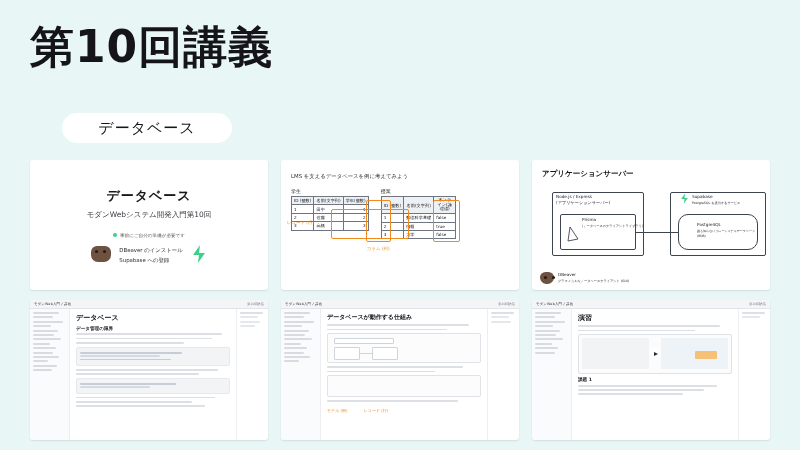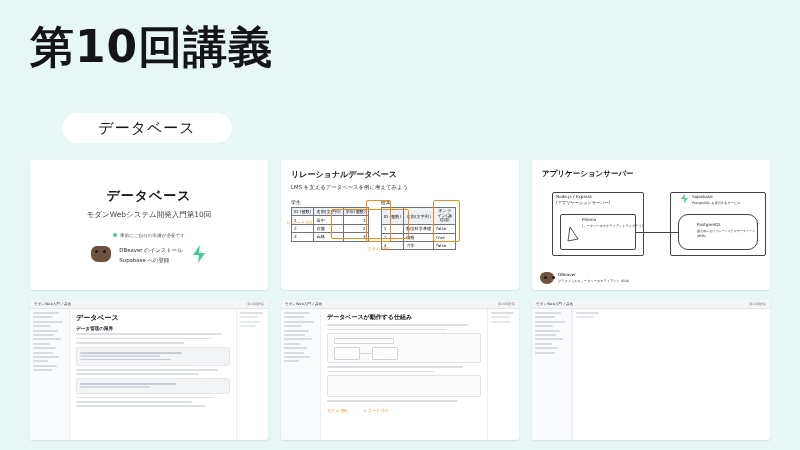--- a/index.html
+++ b/index.html
@@ -131,21 +131,20 @@
       </div>
       <div class="supalogo">
         <svg width="16" height="18" viewBox="0 0 16 18">
             <polygon points="9,0 2,10 8,10 7,18 14,8 8,8" fill="#3ecf8e"></polygon>
           </svg>
       </div>
     </div>
   </div>
 
   <div class="card s2">
-    <div class="h">リレーショナルデータベース</div>
     <div class="sh">LMS を支えるデータベースを例に考えてみよう</div>
     <div class="tables">
       <div>
         <div class="tbl-label">学生</div>
         <table class="mini">
           <tbody>
               <tr>
             <th>ID (整数)</th>
             <th>名前(文字列)</th>
             <th>学年(整数)</th>
@@ -355,20 +354,35 @@
           <div class="l" style="width:60%"></div>
         <div class="l" style="width:90%"></div>
           <div class="l" style="width:55%"></div>
         <div class="l" style="width:75%"></div>
           <div class="l" style="width:65%"></div>
         <div class="l" style="width:85%"></div>
           <div class="l" style="width:50%"></div>
         <div class="l" style="width:70%"></div>
           <div class="l" style="width:60%"></div>
       </div>
+      <div class="main">
+        <h3>演習</h3>
+        <p class="l" style="width:92%"></p>
+          <p class="l" style="width:76%"></p>
+        <div class="fig vid" style="height:40px">
+          <div style="position:absolute;left:3px;top:3px;width:44%;height:80%;background:#f2f3f5;border-radius:1px"></div>
+          <div style="position:absolute;right:3px;top:3px;width:44%;height:80%;background:#eef3f7;border-radius:1px"></div>
+          <div style="position:absolute;right:14px;top:16px;width:22px;height:8px;background:#f6c177;border-radius:1px"></div>
+          <div class="playbtn"></div>
+        </div>
+        <h4>課題 1</h4>
+        <p class="l" style="width:90%"></p>
+          <p class="l" style="width:82%"></p>
+          <p class="l" style="width:68%"></p>
+      </div>
       <div class="side2">
         <div class="l" style="width:90%;height:2px;background:#dcdfe4;border-radius:1px;margin-bottom:2.4px"></div>
         <div class="l" style="width:70%;height:2px;background:#e4e7eb;border-radius:1px;margin-bottom:2.4px"></div>
       </div>
     </div>
   </div>
 
 </div>
 
 </body></html>

